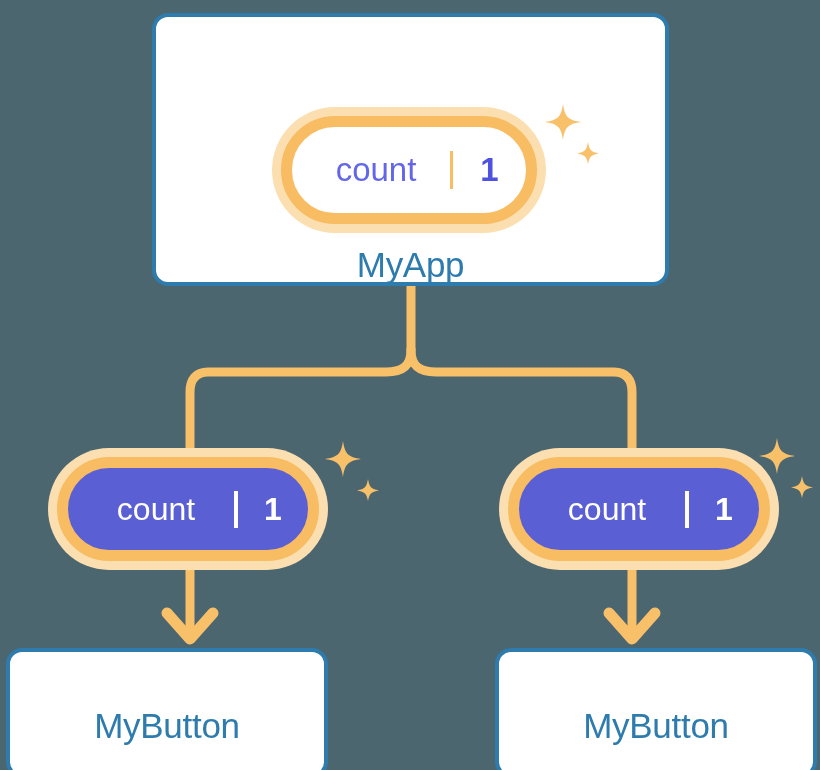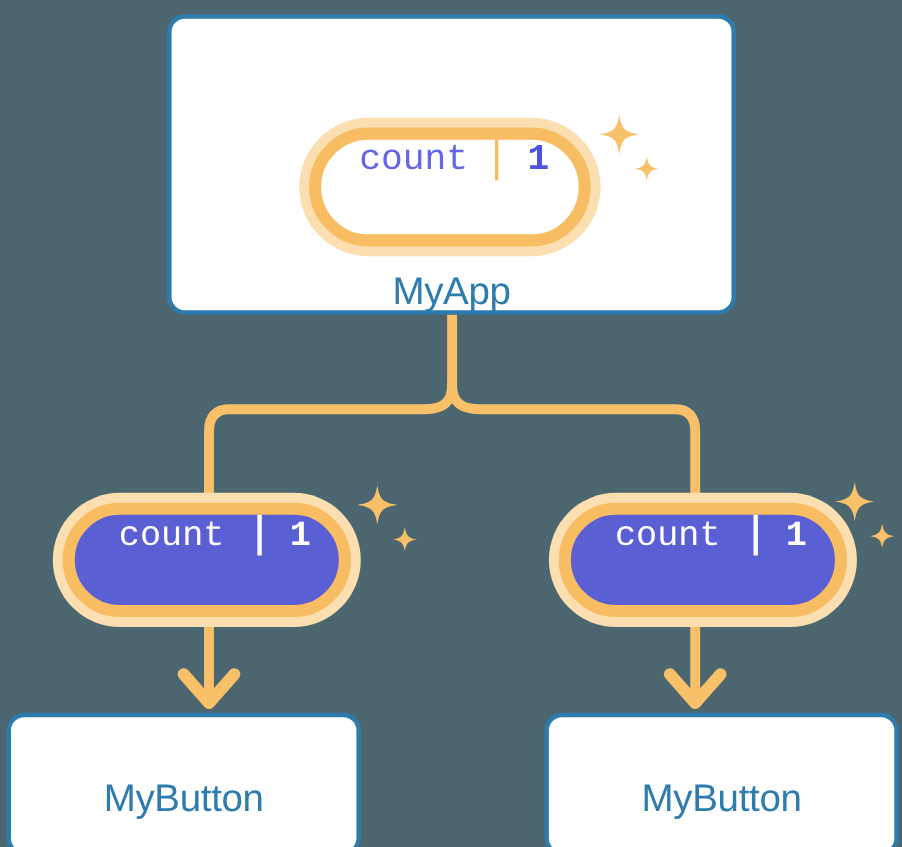--- a/index.html
+++ b/index.html
@@ -77,26 +77,25 @@
     left: -9px; top: -9px; right: -9px; bottom: -9px;
     border-radius: 999px;
     background: #fbdfb0;
     z-index: 0;
   }
   .pill-inner {
     position: relative;
     z-index: 1;
     flex: 1 1 auto;
     display: flex;
-    align-items: flex-start;
+    align-items: center;
     border-radius: 999px;
     border: 11px solid #f8bc62;
     box-sizing: border-box;
     overflow: hidden;
-    font-family: Liberation Mono, monospace;
   }
   .pill-key, .pill-val {
     display: flex;
     align-items: center;
     justify-content: center;
     box-sizing: border-box;
   }
   .pill-key { flex: 1 1 auto; }
   .pill-val { flex: 0 0 auto; }
 

